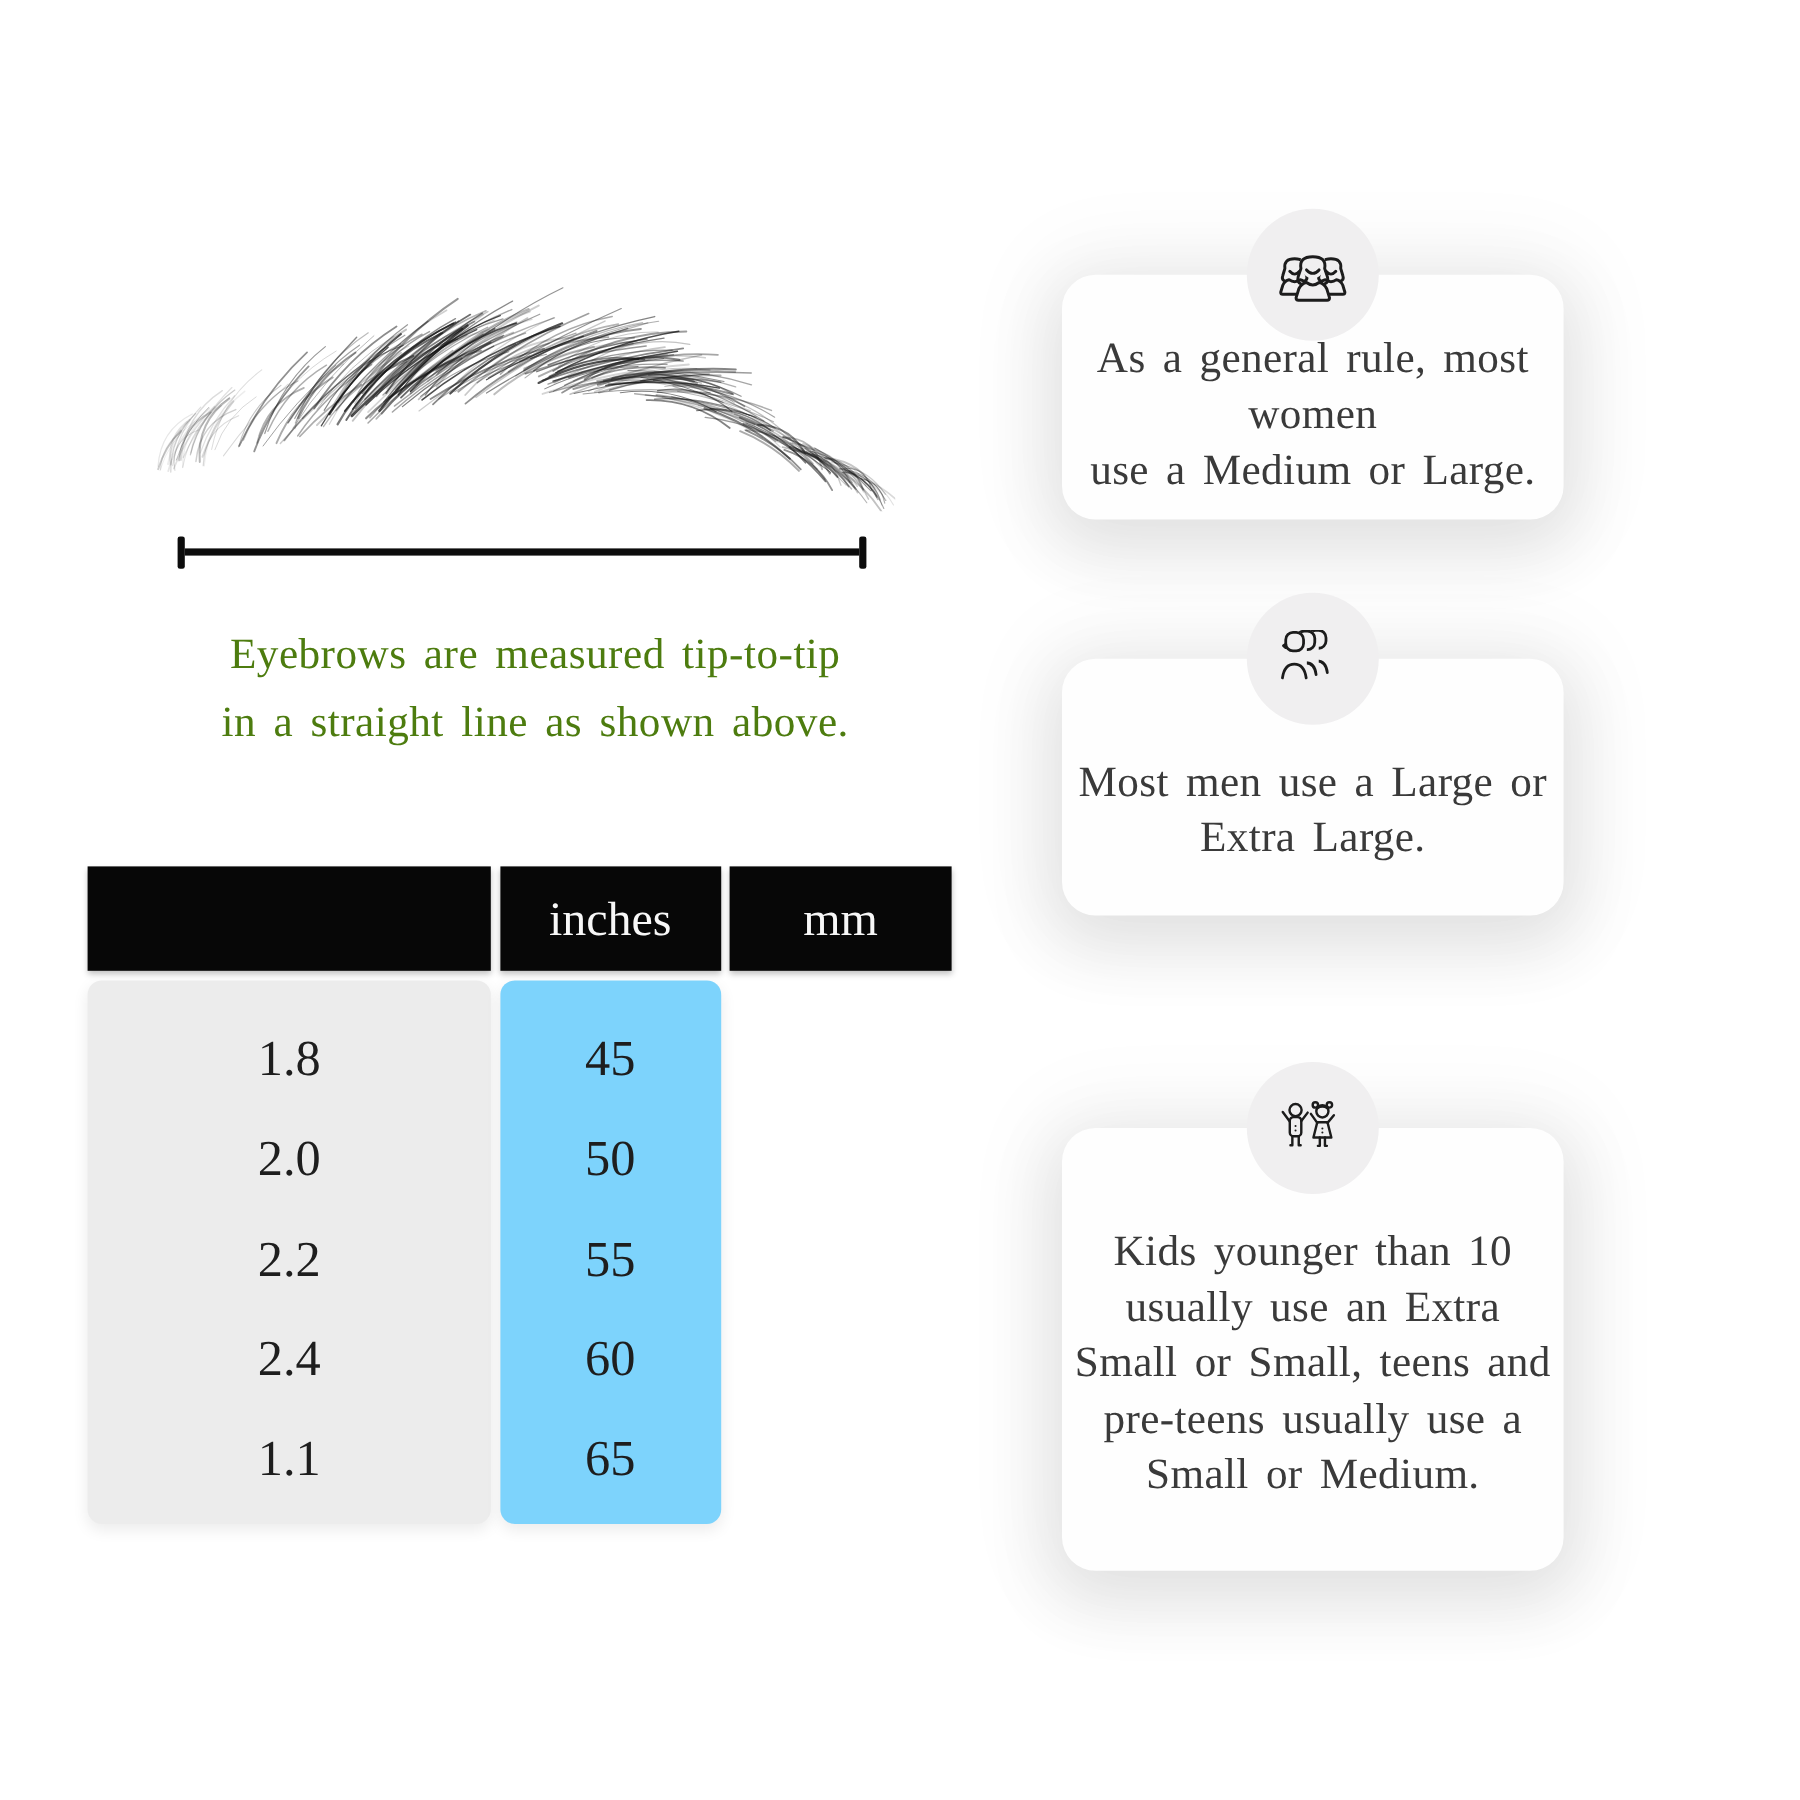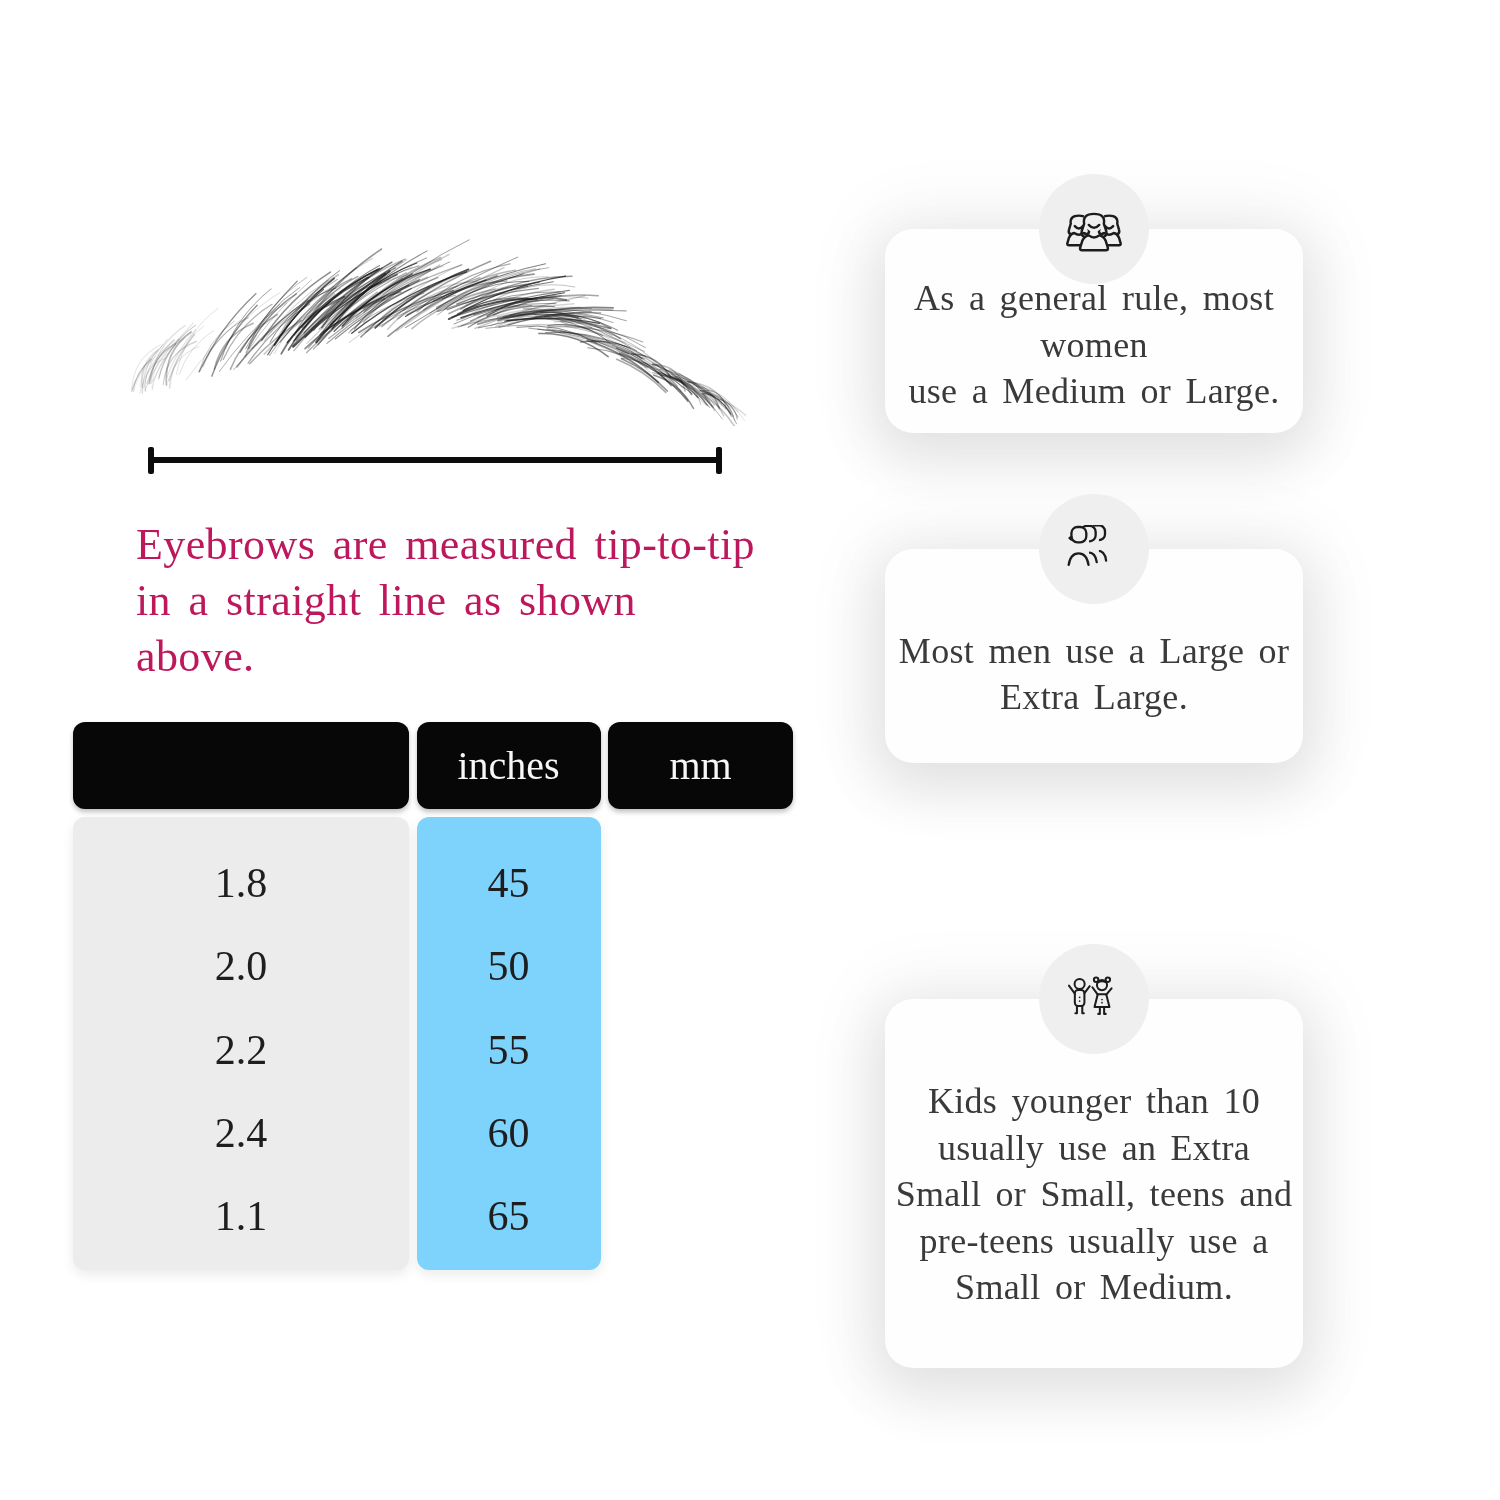--- a/index.html
+++ b/index.html
@@ -8,50 +8,50 @@
     font-family:"Liberation Serif","DejaVu Serif",serif;color:#1e1e1e;
   }
   
   .eyebrow-wrap{position:absolute;left:122px;top:236px;width:624px;height:190px;}
   .eyebrow-wrap svg{width:100%;height:100%;display:block;}
   .measure-line{position:absolute;left:148px;top:446px;width:574px;height:28px;display:flex;align-items:center;}
   .measure-cap{width:6px;height:27px;background:#0c0c0c;border-radius:2px;}
   .measure-bar{flex:1;height:6px;background:#0c0c0c;}
   .caption{
     position:absolute;left:136px;top:517px;width:620px;
-    font-size:44px;line-height:56px;color:#be185d;
-    letter-spacing:.4px;word-spacing:.14em;text-align:left;
+    font-size:36px;line-height:56px;color:#4d7c0f;
+    letter-spacing:.4px;word-spacing:.14em;text-align:center;
   }
   
   .size-table{
     position:absolute;left:73px;top:722px;width:720px;
     display:grid;grid-template-columns:336px 184px 185px;column-gap:7.5px;row-gap:8px;
   }
   .th{
-    height:87px;border-radius:12px;display:flex;align-items:center;justify-content:center;
+    height:87px;border-radius:0;display:flex;align-items:center;justify-content:center;
     font-size:40px;box-shadow:0 3px 5px rgba(0,0,0,.25);
   }
   .tbody-col{
     height:453px;border-radius:12px;display:flex;flex-direction:column;
     padding:24px 0 12px;box-sizing:border-box;box-shadow:0 5px 12px rgba(0,0,0,.08);
   }
   .cell{flex:1;display:flex;align-items:center;font-size:42px;}
   .label-col .cell{padding-left:58px;}
   .num-col .cell{justify-content:center;}
   
   .card{
     position:absolute;left:885px;width:418px;background:#fefefe;border-radius:28px;
     box-shadow:0 18px 55px 12px rgba(0,0,0,.085),0 0 70px 25px rgba(0,0,0,.04);
     display:flex;flex-direction:column;align-items:center;justify-content:center;
     text-align:center;font-size:36px;line-height:46.5px;color:#3a3a3a;
     letter-spacing:.3px;word-spacing:.14em;box-sizing:border-box;
   }
   .card-women{top:229px;height:204px;padding-top:28px;}
   .card-men{top:549px;height:214px;padding-top:36px;}
-  .card-kids{top:999px;height:369px;padding-top:22px;}
+  .card-kids{top:940px;height:369px;padding-top:22px;}
   .icon-circle{
     position:absolute;top:-55px;left:50%;transform:translateX(-50%);
     width:110px;height:110px;border-radius:50%;background:#f0eff0;
     display:flex;align-items:center;justify-content:center;z-index:2;
   }
   .icon-circle svg{display:block;}
 </style>
 </head>
 <body>
 

